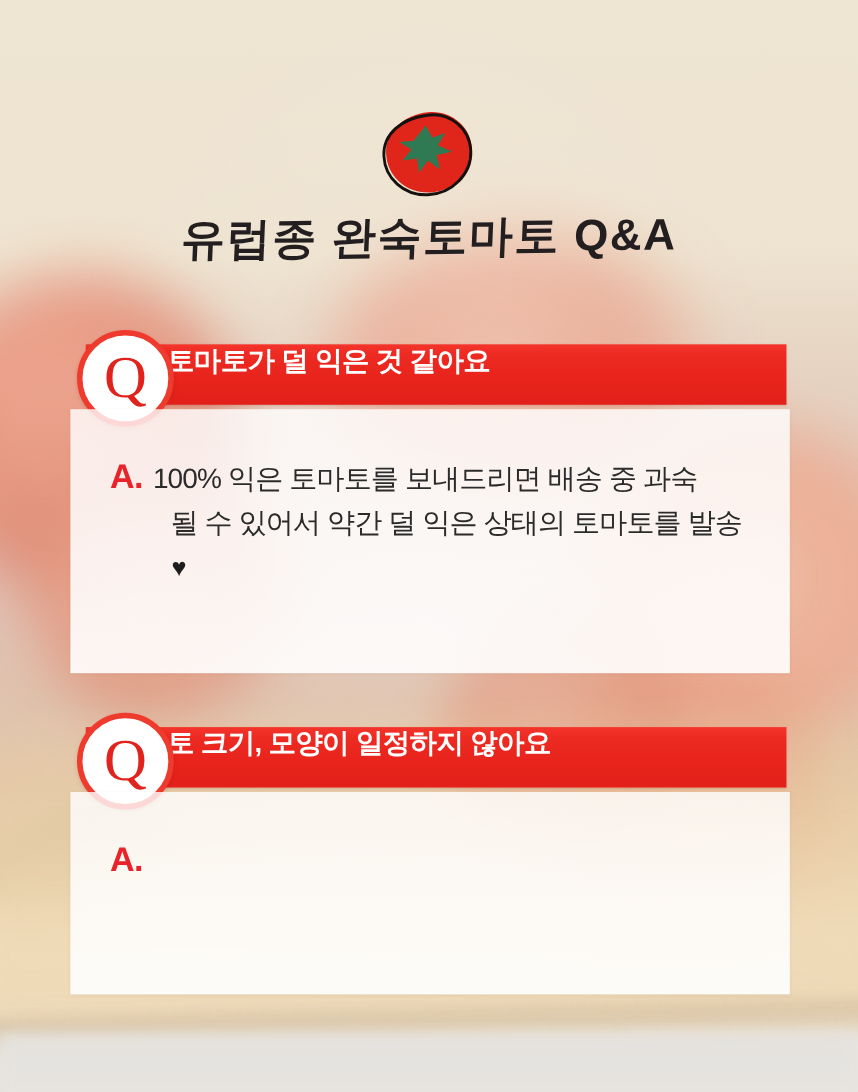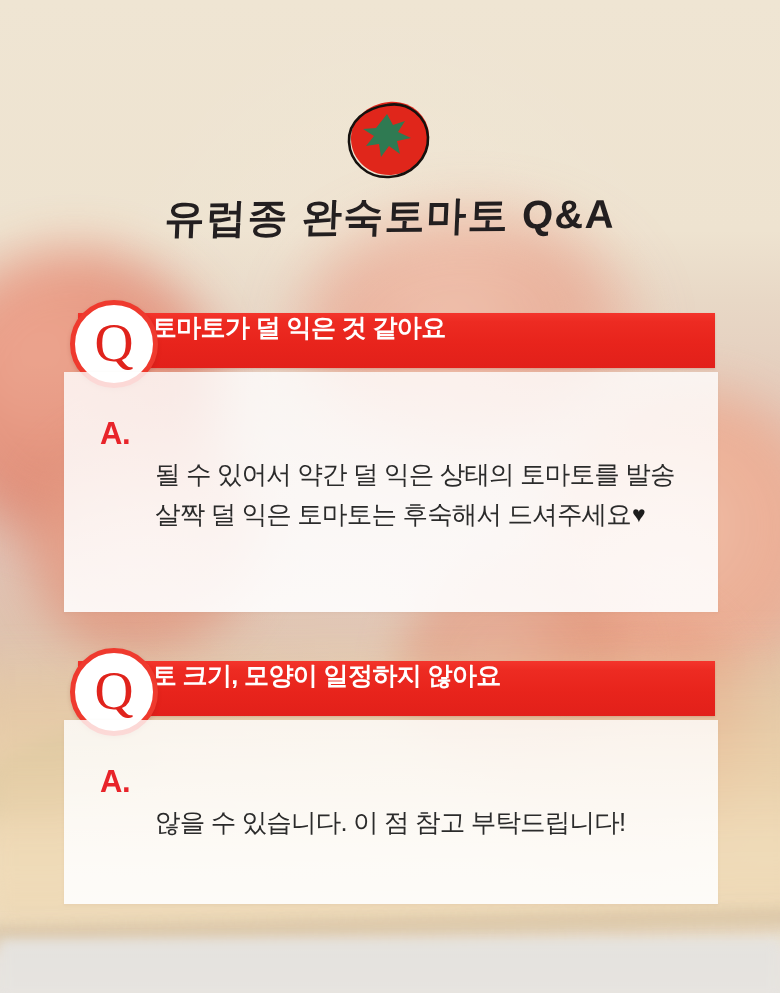--- a/index.html
+++ b/index.html
@@ -306,29 +306,29 @@
 
     <div class="q-badge">
       <span class="q-badge-letter">Q</span>
     </div>
 
     <div class="a-panel">
       <div class="a-body">
 
         <div class="a-line">
           <span class="a-mark">A.</span>
+          <span>100% 익은 토마토를 보내드리면 배송 중 과숙</span>
         </div>
 
         <div class="a-line indent">
           <span>될 수 있어서 약간 덜 익은 상태의 토마토를 발송</span>
         </div>
 
 
         <div class="a-line indent">
-          <span>살짝 덜 익은 토마토는 후숙해서 드셔주세요</span>
           <span class="heart">♥</span>
         </div>
 
       </div>
     </div>
   </div>
 
   <div class="qa-block" id="qa-2">
 
     <div class="q-bar"></div>
@@ -339,21 +339,18 @@
       <span class="q-badge-letter">Q</span>
     </div>
 
     <div class="a-panel">
       <div class="a-body">
 
         <div class="a-line">
           <span class="a-mark">A.</span>
         </div>
 
-        <div class="a-line indent">
-          <span>않을 수 있습니다. 이 점 참고 부탁드립니다!</span>
-        </div>
 
       </div>
     </div>
   </div>
 
 </div>
 
 </body></html>

